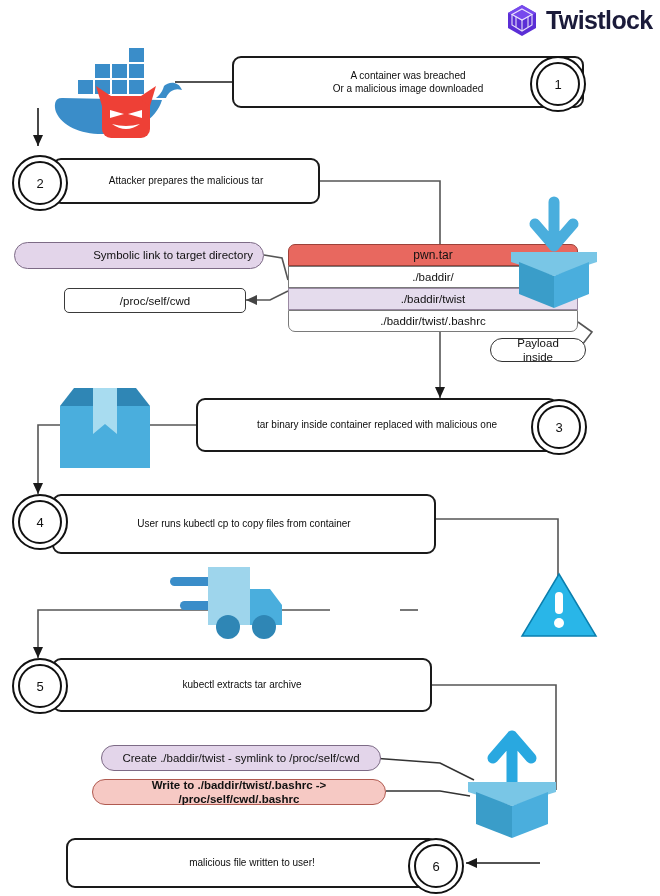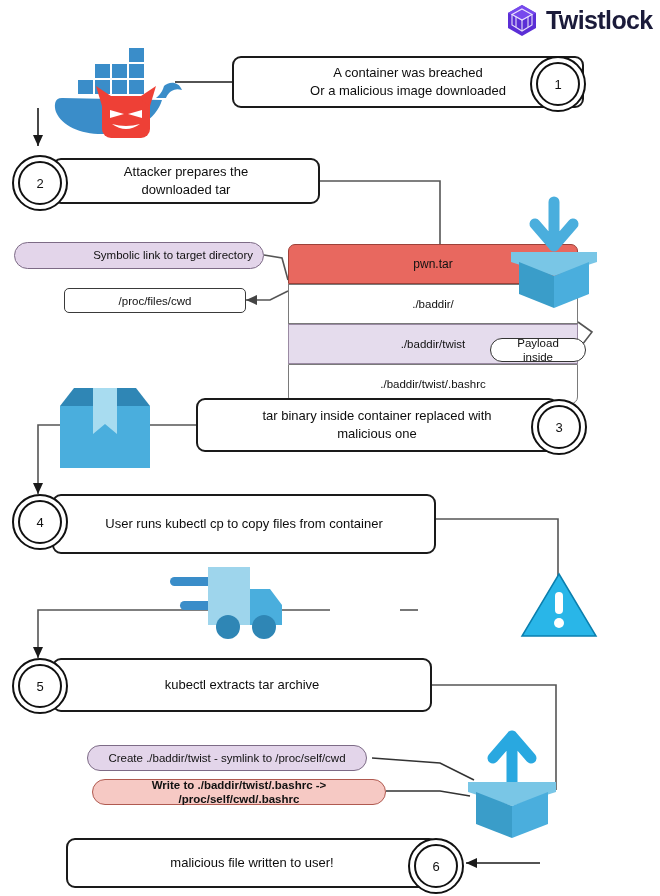--- a/index.html
+++ b/index.html
@@ -41,21 +41,21 @@
   .step-box {
     position: absolute;
     box-sizing: border-box;
     border: 2.2px solid #1a1a1a;
     border-radius: 9px;
     background: #ffffff;
     display: flex;
     align-items: center;
     justify-content: center;
     text-align: center;
-    font-size: 13px;
+    font-size: 10px;
     color: #0d0d0d;
     line-height: 1.35;
     z-index: 3;
   }
   .step-box .label { padding: 0 46px; }
 
   
   .badge {
     position: absolute;
     width: 52px; height: 52px;
@@ -115,21 +115,21 @@
 
   
   .tar-stack {
     position: absolute;
     left: 288px; top: 244px;
     width: 290px;
     z-index: 3;
   }
   .tar-row {
     box-sizing: border-box;
-    height: 40px;
+    height: 22px;
     border: 1.1px solid #7a7a7a;
     display: flex;
     align-items: center;
     justify-content: center;
     font-size: 11.5px;
     color: #111;
   }
   .tar-row.head {
     background: #e8685f;
     border-color: #9c4139;
@@ -237,31 +237,31 @@
     <div class="label">
       <div>A container was breached</div>
       <div>Or a malicious image downloaded</div>
     </div>
   </div>
   <div class="badge" style="left:530px; top:56px;">
     <div class="inner">1</div>
   </div>
 
   <div class="step-box" style="left:52px; top:158px; width:268px; height:46px;">
-    <div class="label">Attacker prepares the downloaded tar</div>
+    <div class="label">Attacker prepares the malicious tar</div>
   </div>
   <div class="badge" style="left:12px; top:155px;">
     <div class="inner">2</div>
   </div>
 
   <div class="pill purple" style="left:14px; top:242px; width:250px; height:27px;justify-content:flex-end;">
     <span>Symbolic link to target directory</span>
   </div>
   <div class="plainbox" style="left:64px; top:288px; width:182px; height:25px;">
-    <span>/proc/files/cwd</span>
+    <span>/proc/self/cwd</span>
   </div>
 
   <div class="tar-stack">
     <div class="tar-row head">pwn.tar</div>
     <div class="tar-row white">./baddir/</div>
     <div class="tar-row purple">./baddir/twist</div>
     <div class="tar-row white last">./baddir/twist/.bashrc</div>
   </div>
 
   <div class="icon" style="left:505px; top:196px;">
@@ -319,21 +319,21 @@
     </svg>
   </div>
 
   <div class="step-box" style="left:52px; top:658px; width:380px; height:54px;">
     <div class="label">kubectl extracts tar archive</div>
   </div>
   <div class="badge" style="left:12px; top:658px;">
     <div class="inner">5</div>
   </div>
 
-  <div class="pill purple" style="left:87px; top:745px; width:280px; height:26px;">
+  <div class="pill purple" style="left:101px; top:745px; width:280px; height:26px;">
     <span>Create ./baddir/twist - symlink to /proc/self/cwd</span>
   </div>
   <div class="pill red" style="left:92px; top:779px; width:294px; height:26px;">
     <span>Write to ./baddir/twist/.bashrc -&gt; /proc/self/cwd/.bashrc</span>
   </div>
 
   <div class="icon" style="left:462px; top:724px;">
     <svg width="100" height="120" viewBox="0 0 100 120">
       <path d="M50,58 L50,16 M50,12 L31,34 M50,12 L69,34" stroke="#29a8e0" stroke-width="11" stroke-linecap="round" fill="none"></path>
       <polygon points="50,58 94,58 94,68 50,82 6,68 6,58" fill="#79c6e6"></polygon>

